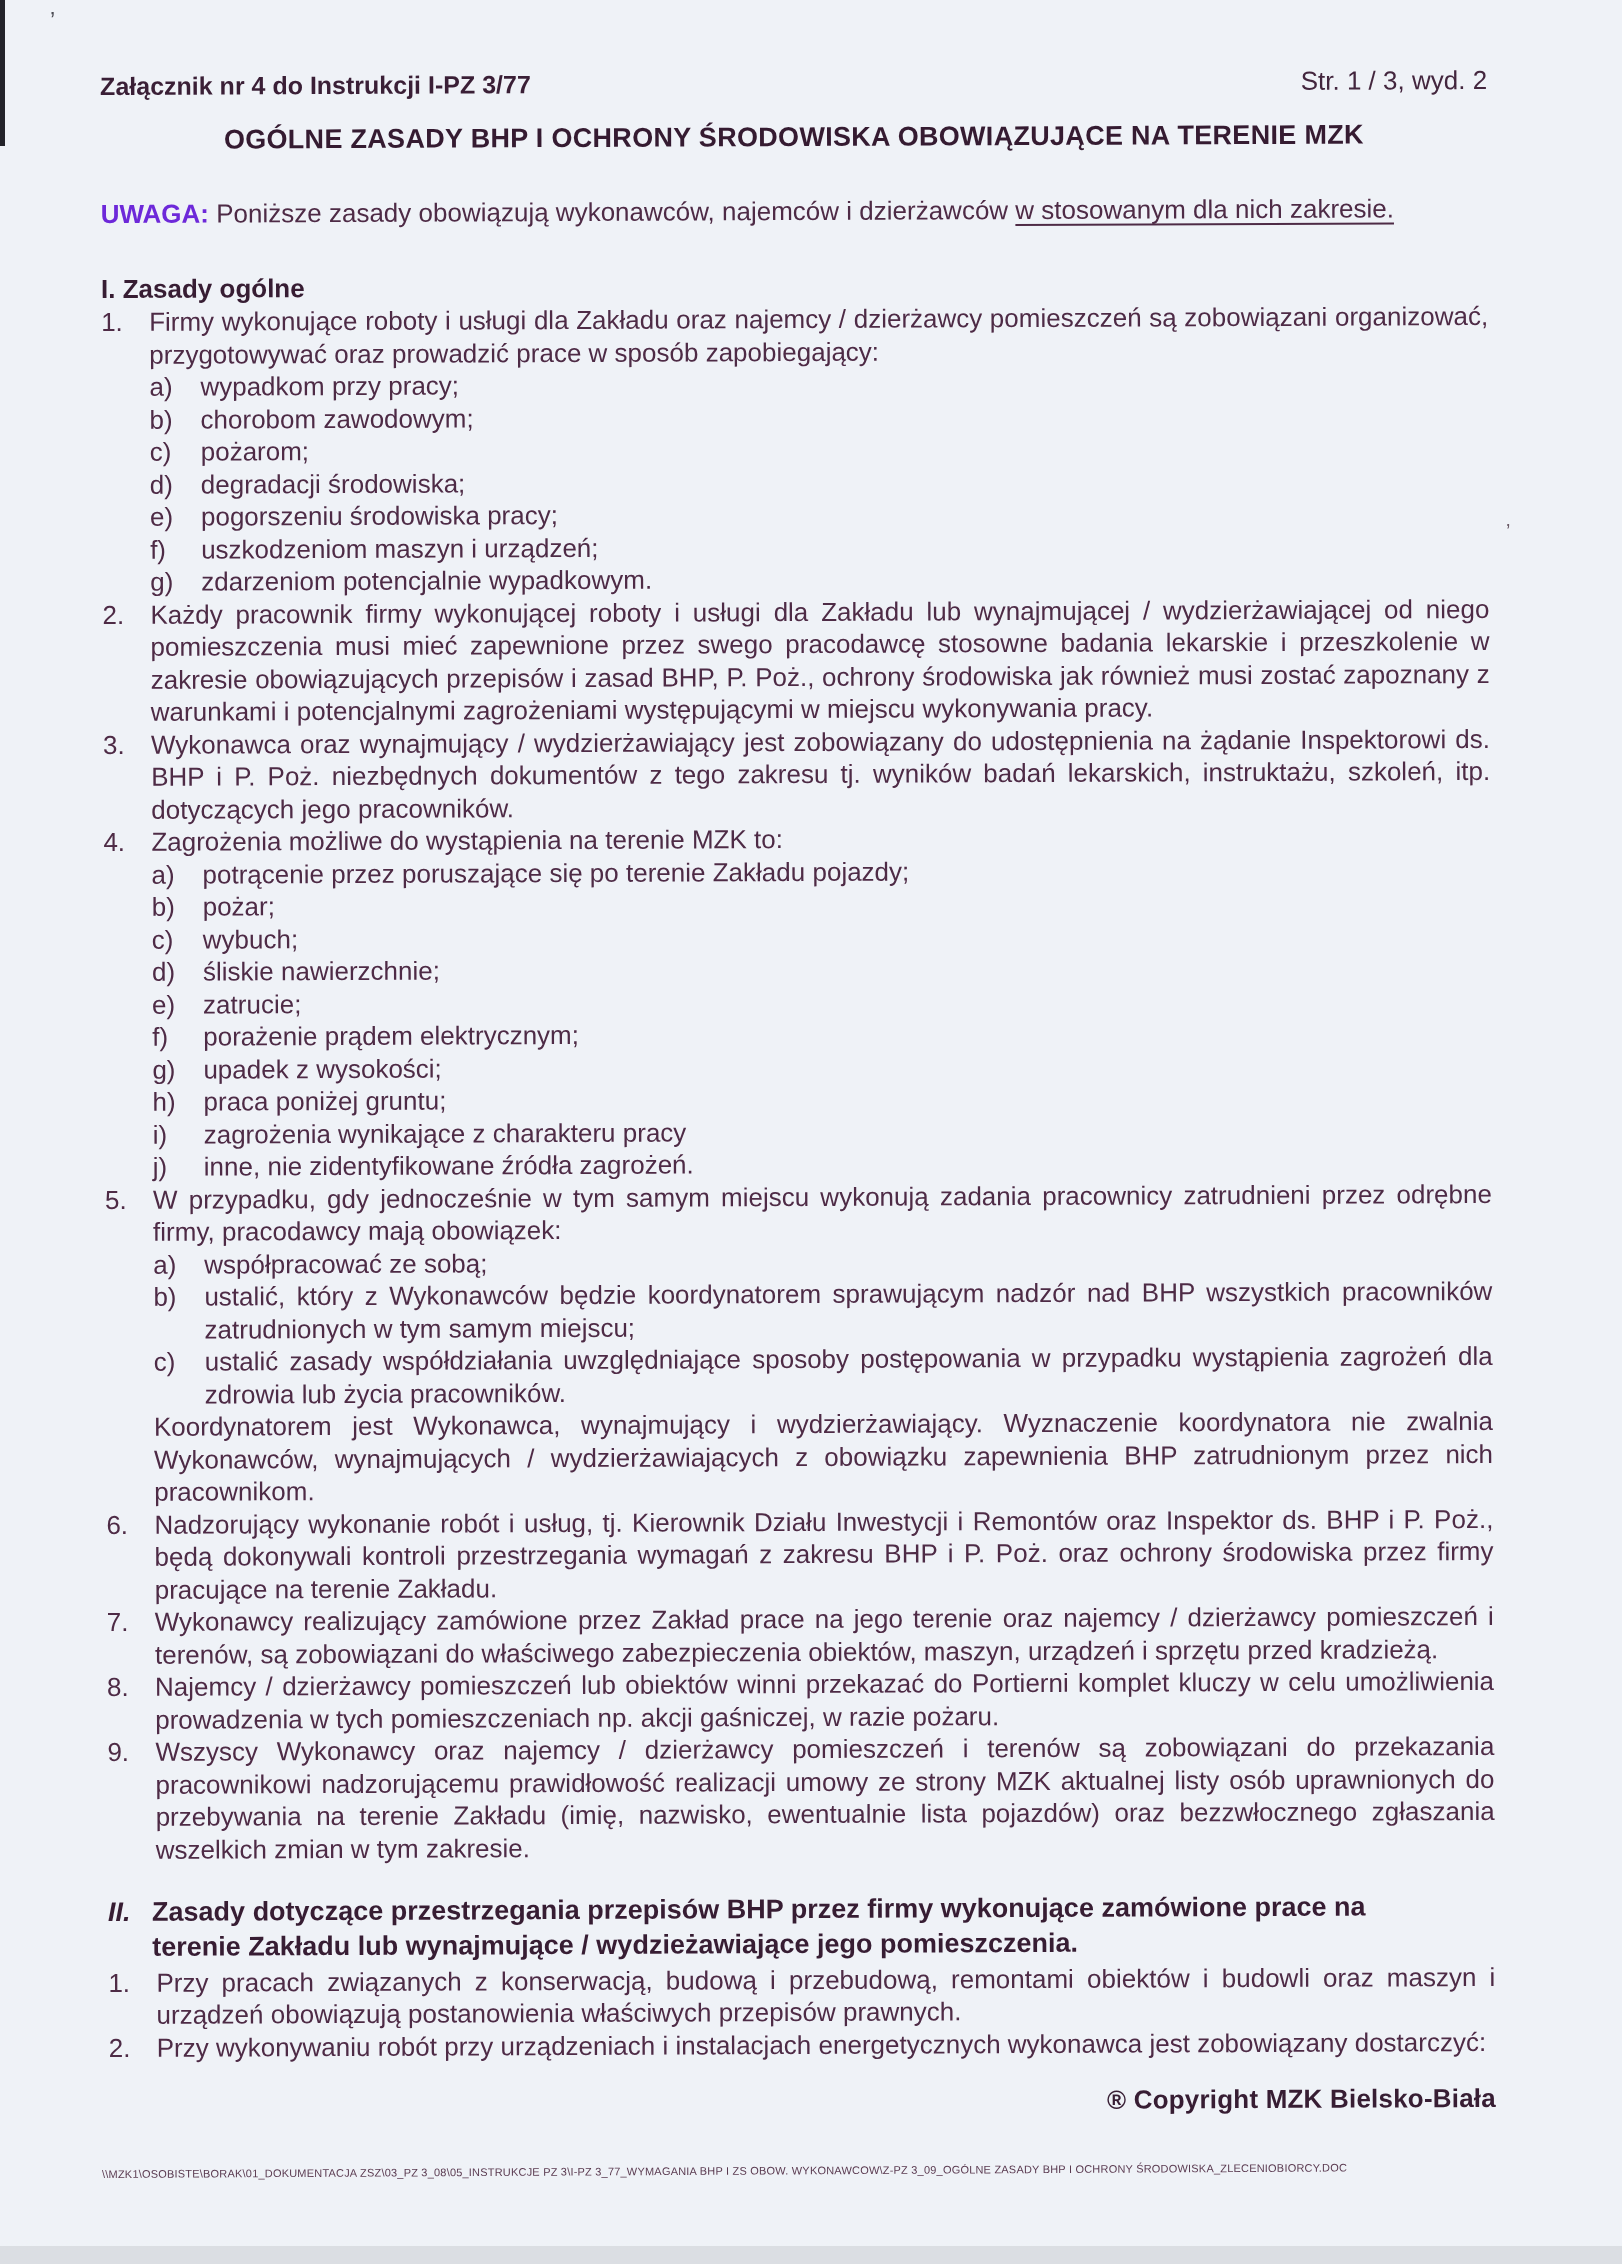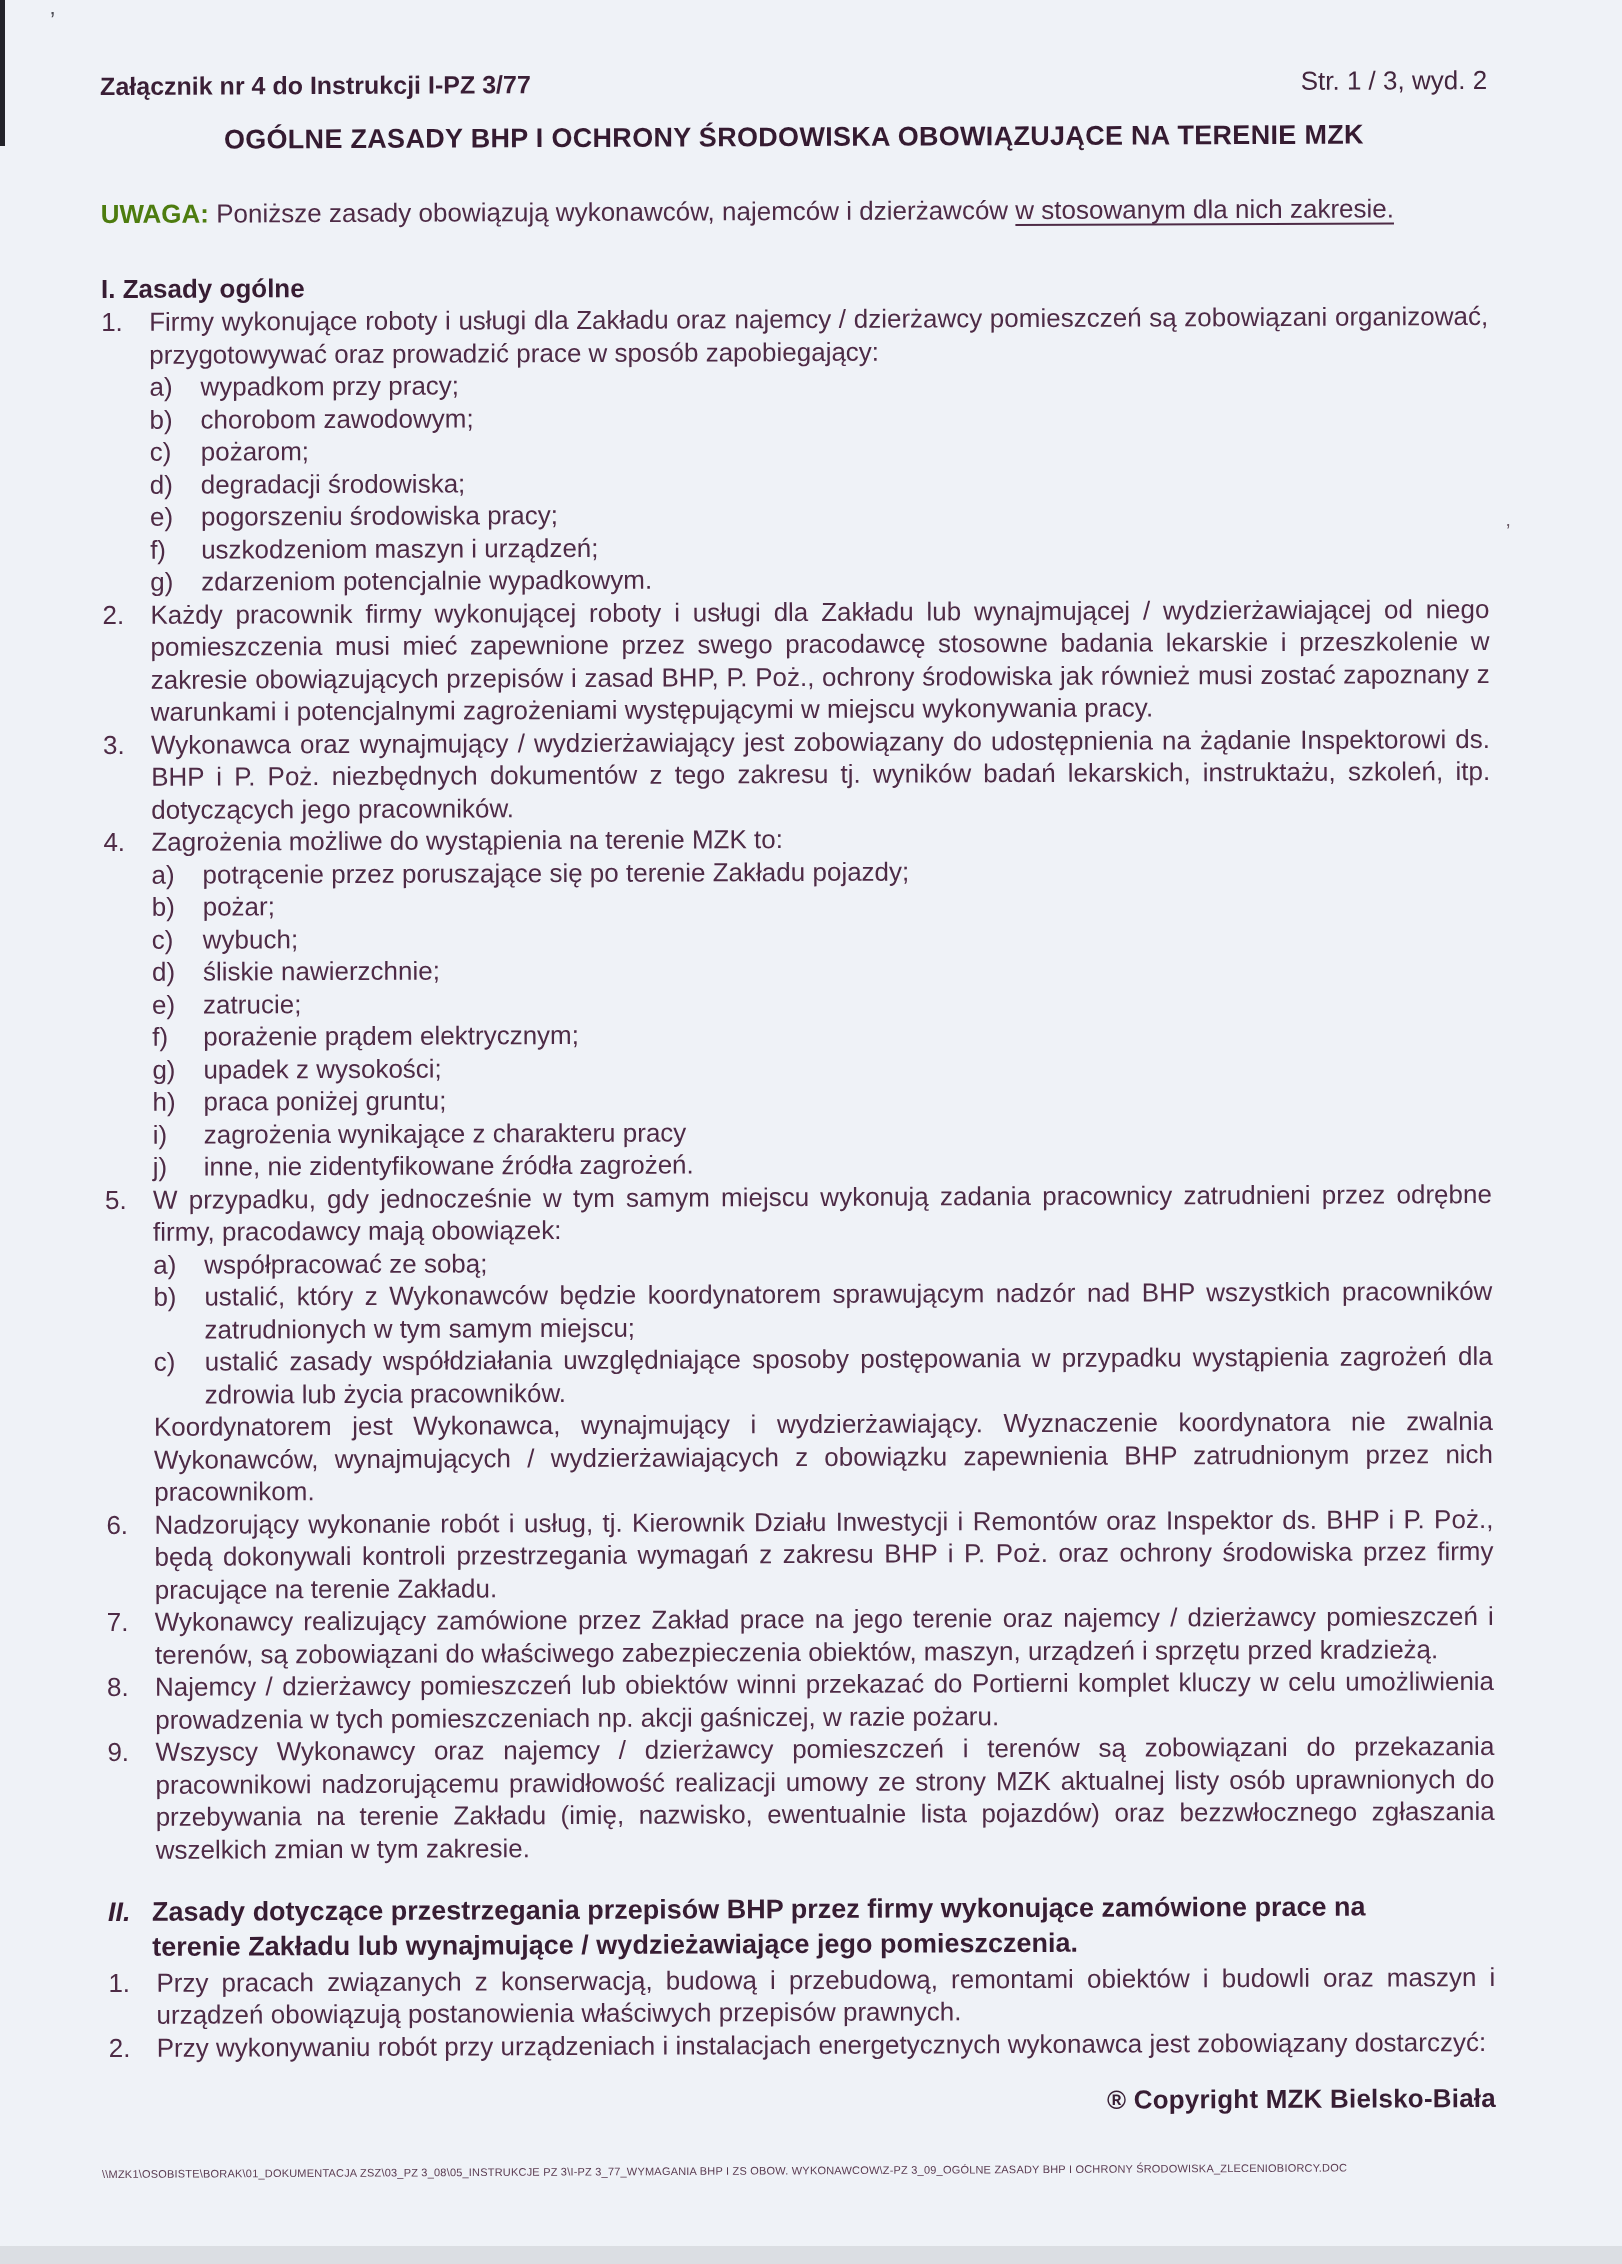--- a/index.html
+++ b/index.html
@@ -10,21 +10,21 @@
   }
   .inner{
     position:absolute;left:100px;top:68px;width:1387px;
     transform:rotate(-0.25deg);transform-origin:50% 0;
   }
   .hdr{display:flex;justify-content:space-between;align-items:baseline;}
   .hdr .l{font-weight:bold;font-size:25px;color:#3a1f36;}
   .hdr .r{font-size:26px;color:#43263e;margin-left:28px;}
   .title{margin:23px 0 0;text-align:center;font-size:27px;font-weight:bold;color:#351b31;letter-spacing:0.3px;}
   .uwaga{margin-top:43px;font-size:26px;}
-  .uwaga .lbl{font-weight:bold;color:#4d7c0f;}
+  .uwaga .lbl{font-weight:bold;color:#6d28d9;}
   .uwaga u{text-underline-offset:4.9px;text-decoration-thickness:1.9px;}
   .sec1h{margin-top:43px;font-size:26px;font-weight:bold;color:#371d33;line-height:33px;}
   .lst{font-size:26px;line-height:32.5px;}
   .row{display:flex;}
   .row .n{flex:0 0 48px;}
   .row .t{flex:1;text-align:justify;}
   .sub{margin-left:48px;}
   .sub .n{flex:0 0 51px;}
   .sub .t{text-align:left;}
   .note-par{margin-left:48px;text-align:justify;}

